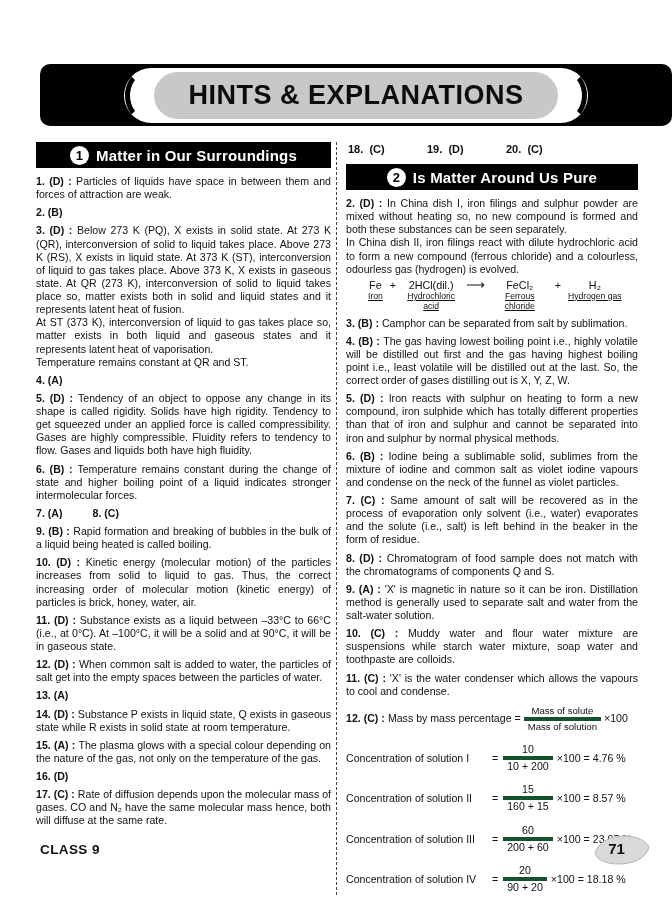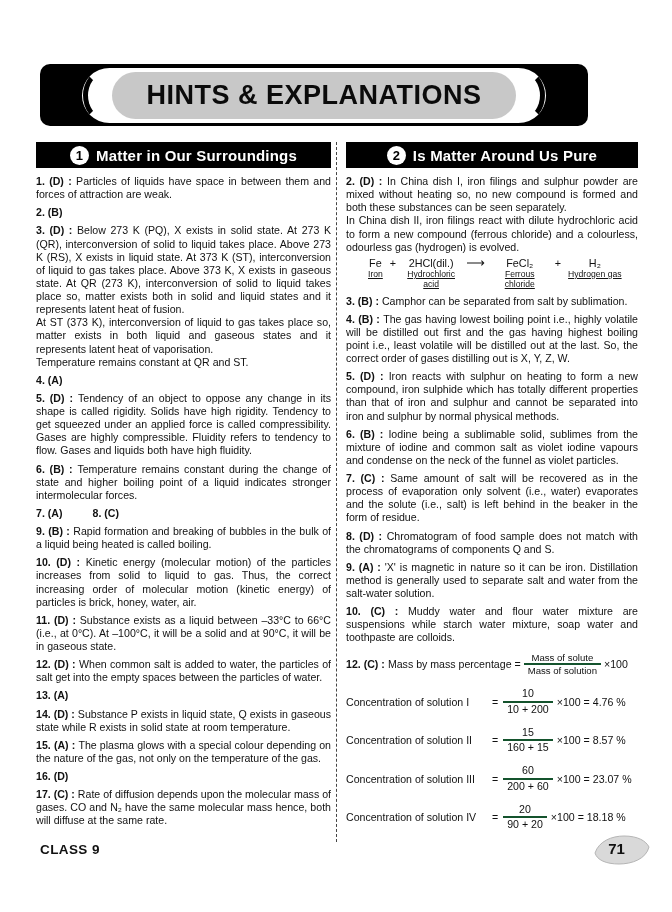--- a/index.html
+++ b/index.html
@@ -3,21 +3,21 @@
 <meta charset="utf-8">
 <style>
   html,body{margin:0;padding:0;}
   body{
     width:672px;height:912px;background:#ffffff;position:relative;overflow:hidden;
     font-family:"Liberation Sans",sans-serif;color:#111;
     -webkit-font-smoothing:antialiased;
   }
   
   .header-bar{
-    position:absolute;left:40px;top:64px;width:548px;height:62px;
+    position:absolute;left:40px;top:64px;width:632px;height:62px;
     background:#000;border-radius:10px;
     display:flex;align-items:center;justify-content:center;
   }
   .header-white{
     position:relative;background:#fff;border-radius:999px;
     display:flex;align-items:center;padding:4px 30px;
   }
   .paren{position:absolute;top:2px;bottom:2px;width:30px;border:5px solid transparent;border-radius:50%;}
   .paren.left{left:1px;border-left-color:#000;}
   .paren.right{right:1px;border-right-color:#000;}
@@ -50,21 +50,21 @@
   
   .equation{display:flex;align-items:flex-start;gap:7px;margin:3px 0 3px 22px;font-size:10.8px;}
   .equation .term{display:flex;flex-direction:column;align-items:center;}
   .equation .f{white-space:nowrap;}
   .equation .l{font-size:8.6px;line-height:1.15;text-align:center;max-width:56px;margin-top:1px;text-decoration:underline;}
   .equation .op{white-space:nowrap;}
   .equation .arrow{font-size:13px;margin-top:-2px;}
   
   .frac{display:inline-flex;flex-direction:column;align-items:center;vertical-align:middle;margin:0 3px;line-height:1.25;}
   .frac span{padding:0 4px;white-space:nowrap;}
-  .frac .fd{border-top:2px solid #14532d;}
+  .frac .fd{border-top:4px solid #14532d;}
   .frac.small{font-size:9.6px;}
   .conc{display:flex;align-items:center;margin-top:10px;font-size:10.6px;}
   .conc .clabel{width:146px;flex:0 0 auto;}
   .conc .eq{margin:0 2px 0 0;}
   .conc .times{margin-left:1px;}
   .conc .result{margin-left:3px;white-space:nowrap;}
   
   .footer-class{position:absolute;left:40px;top:842px;font-weight:bold;font-size:13.5px;letter-spacing:.4px;}
   .page-leaf{position:absolute;left:594px;top:834px;width:56px;height:32px;}
   .page-leaf svg{position:absolute;left:0;top:0;}
@@ -106,20 +106,25 @@
         <div class="item"><b class="ans-label">12.&nbsp;(D)</b><b class="colon">&nbsp;: </b><span class="txt">When common salt is added to water, the particles of salt get into the empty spaces between the particles of water.</span></div>
         <div class="item"><b class="ans-label">13.&nbsp;(A)</b></div>
         <div class="item"><b class="ans-label">14.&nbsp;(D)</b><b class="colon">&nbsp;: </b><span class="txt">Substance P exists in liquid state, Q exists in gaseous state while R exists in solid state at room temperature.</span></div>
         <div class="item"><b class="ans-label">15.&nbsp;(A)</b><b class="colon">&nbsp;: </b><span class="txt">The plasma glows with a special colour depending on the nature of the gas, not only on the temperature of the gas.</span></div>
         <div class="item"><b class="ans-label">16.&nbsp;(D)</b></div>
         <div class="item"><b class="ans-label">17.&nbsp;(C)</b><b class="colon">&nbsp;: </b><span class="txt">Rate of diffusion depends upon the molecular mass of gases. CO and N₂ have the same molecular mass hence, both will diffuse at the same rate.</span></div>
       </div>
   </div>
   <div class="divider"></div>
   <div class="col-right">
+    <div class="answers-row" id="answers-row">
+        <b class="ar">18.&nbsp;&nbsp;(C)</b>
+        <b class="ar">19.&nbsp;&nbsp;(D)</b>
+        <b class="ar">20.&nbsp;&nbsp;(C)</b>
+      </div>
     <div class="section-banner">
       <span class="section-badge">2</span>
       <span>Is Matter Around Us Pure</span>
     </div>
     <div id="right-items">
         <div class="item"><b class="ans-label">2.&nbsp;(D)</b><b class="colon">&nbsp;: </b><span class="txt">In China dish I, iron filings and sulphur powder are mixed without heating so, no new compound is formed and both these substances can be seen separately.</span></div>
         <div class="para">In China dish II, iron filings react with dilute hydrochloric acid to form a new compound (ferrous chloride) and a colourless, odourless gas (hydrogen) is evolved.</div>
         <div class="equation">
           <div class="term">
             <div class="f">Fe</div>
@@ -142,20 +147,21 @@
           </div>
         </div>
         <div class="item"><b class="ans-label">3.&nbsp;(B)</b><b class="colon">&nbsp;: </b><span class="txt">Camphor can be separated from salt by sublimation.</span></div>
         <div class="item"><b class="ans-label">4.&nbsp;(B)</b><b class="colon">&nbsp;: </b><span class="txt">The gas having lowest boiling point i.e., highly volatile will be distilled out first and the gas having highest boiling point i.e., least volatile will be distilled out at the last. So, the correct order of gases distilling out is X, Y, Z, W.</span></div>
         <div class="item"><b class="ans-label">5.&nbsp;(D)</b><b class="colon">&nbsp;: </b><span class="txt">Iron reacts with sulphur on heating to form a new compound, iron sulphide which has totally different properties than that of iron and sulphur and cannot be separated into iron and sulphur by normal physical methods.</span></div>
         <div class="item"><b class="ans-label">6.&nbsp;(B)</b><b class="colon">&nbsp;: </b><span class="txt">Iodine being a sublimable solid, sublimes from the mixture of iodine and common salt as violet iodine vapours and condense on the neck of the funnel as violet particles.</span></div>
         <div class="item"><b class="ans-label">7.&nbsp;(C)</b><b class="colon">&nbsp;: </b><span class="txt">Same amount of salt will be recovered as in the process of evaporation only solvent (i.e., water) evaporates and the solute (i.e., salt) is left behind in the beaker in the form of residue.</span></div>
         <div class="item"><b class="ans-label">8.&nbsp;(D)</b><b class="colon">&nbsp;: </b><span class="txt">Chromatogram of food sample does not match with the chromatograms of components Q and S.</span></div>
         <div class="item"><b class="ans-label">9.&nbsp;(A)</b><b class="colon">&nbsp;: </b><span class="txt">'X' is magnetic in nature so it can be iron. Distillation method is generally used to separate salt and water from the salt-water solution.</span></div>
         <div class="item"><b class="ans-label">10.&nbsp;(C)</b><b class="colon">&nbsp;: </b><span class="txt">Muddy water and flour water mixture are suspensions while starch water mixture, soap water and toothpaste are colloids.</span></div>
+        <div class="item"><b class="ans-label">11.&nbsp;(C)</b><b class="colon">&nbsp;: </b><span class="txt">'X' is the water condenser which allows the vapours to cool and condense.</span></div>
         <div class="item has-formula">
           <b class="ans-label">12.&nbsp;(C)</b>
           <b class="colon">&nbsp;: </b>
           <span class="txt">Mass by mass percentage =</span>
           <span class="frac small">
             <span class="fn">Mass of solute</span>
             <span class="fd">Mass of solution</span>
           </span>
           <span class="times">×100</span>
         </div>

